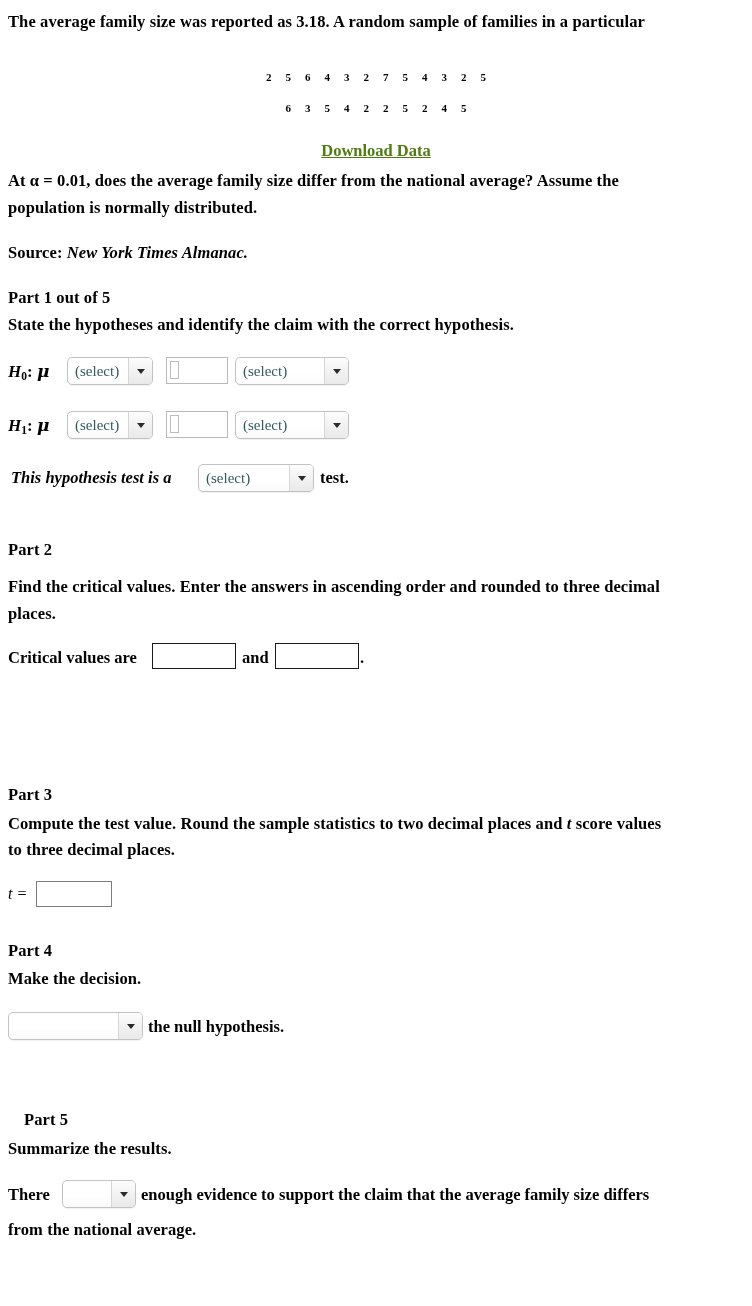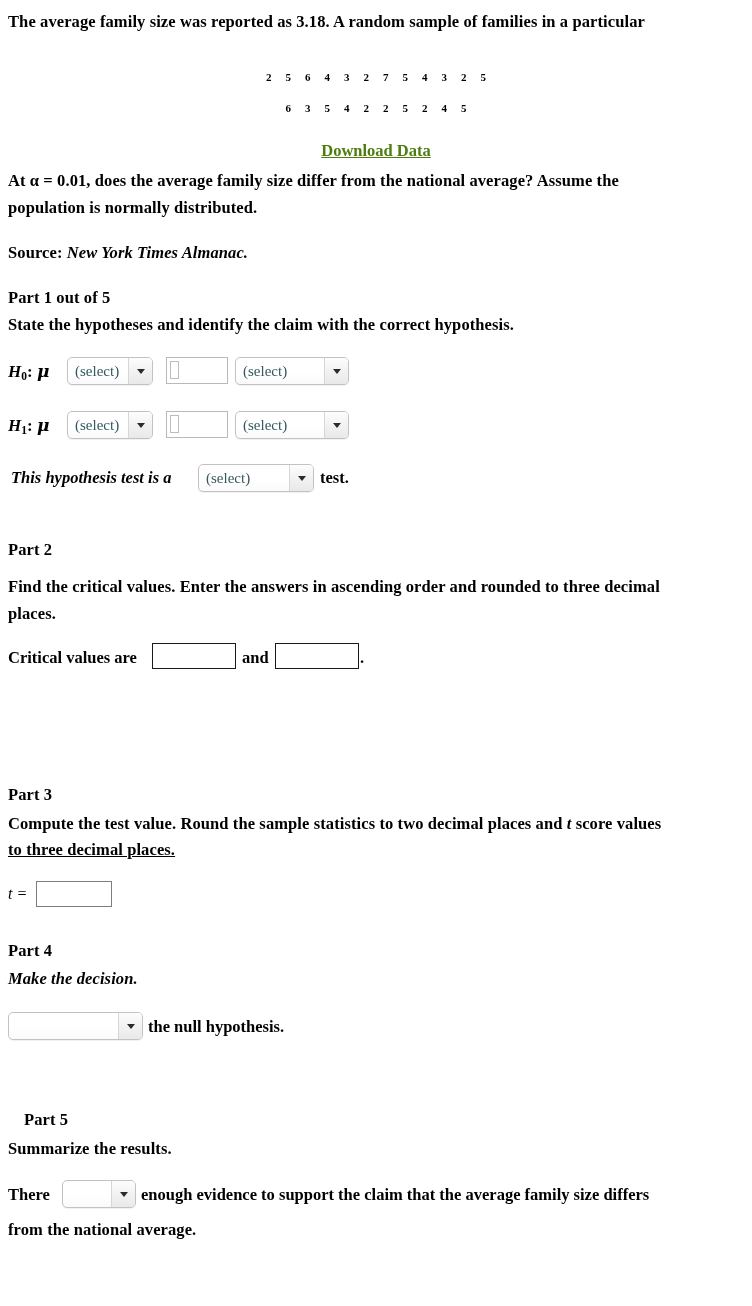--- a/index.html
+++ b/index.html
@@ -255,29 +255,29 @@
     <span></span>
   </div>
   <div class="inline-lbl" style="left:360px; top:648px;">.</div>
 
   <div class="para" style="left:8px; top:781px;">Part 3</div>
   <div class="para" style="left:8px; top:810px; width:740px;">
     <span>Compute the test value. Round the sample statistics to two decimal places and</span>
     <span class="italic">t</span>
     <span>score values</span>
   </div>
-  <div class="para" style="left:8px; top:836px; width:740px;text-decoration:underline;">to three decimal places.</div>
+  <div class="para" style="left:8px; top:836px; width:740px;">to three decimal places.</div>
 
   <div class="tlabel" style="left:8px; top:885px;">t  =</div>
   <div class="inp tval" style="left:36px; top:881px; width:76px;">
     <span></span>
   </div>
 
   <div class="para" style="left:8px; top:937px;">Part 4</div>
-  <div class="para" style="left:8px; top:965px; width:500px;font-style:italic;">Make the decision.</div>
+  <div class="para" style="left:8px; top:965px; width:500px;">Make the decision.</div>
 
   <div class="sel" style="left:8px; top:1012px; width:135px;">
     <span class="sel-txt"></span>
     <span class="sel-btn">
         <span class="caret"></span>
       </span>
   </div>
   <div class="inline-lbl" style="left:148px; top:1017px;">the null hypothesis.</div>
 
   <div class="para" style="left:24px; top:1106px;">Part 5</div>

